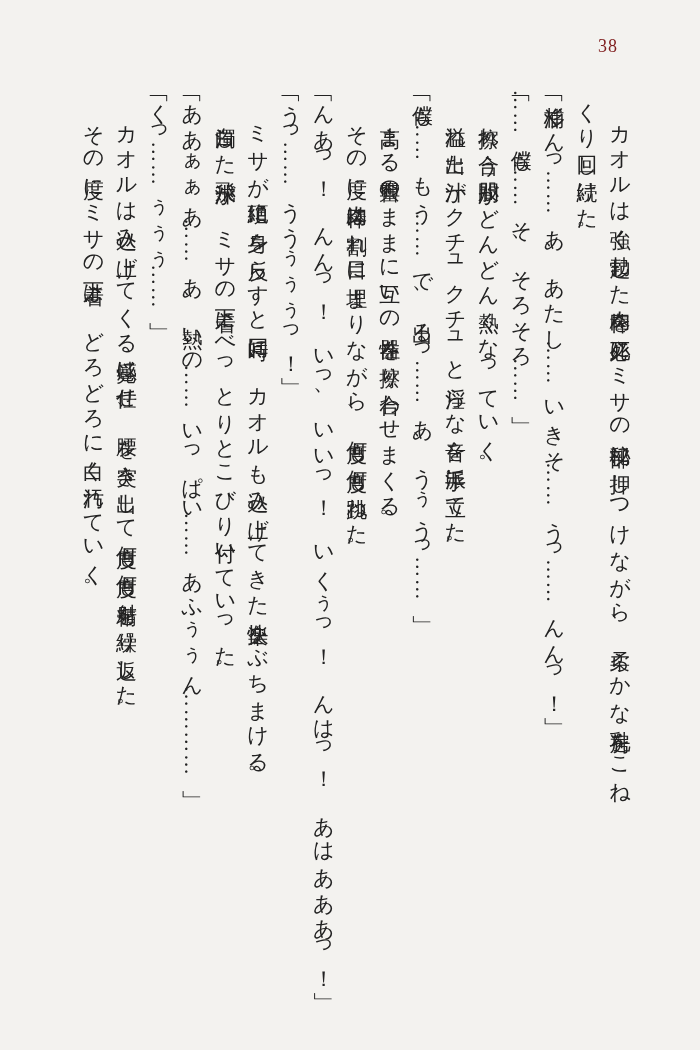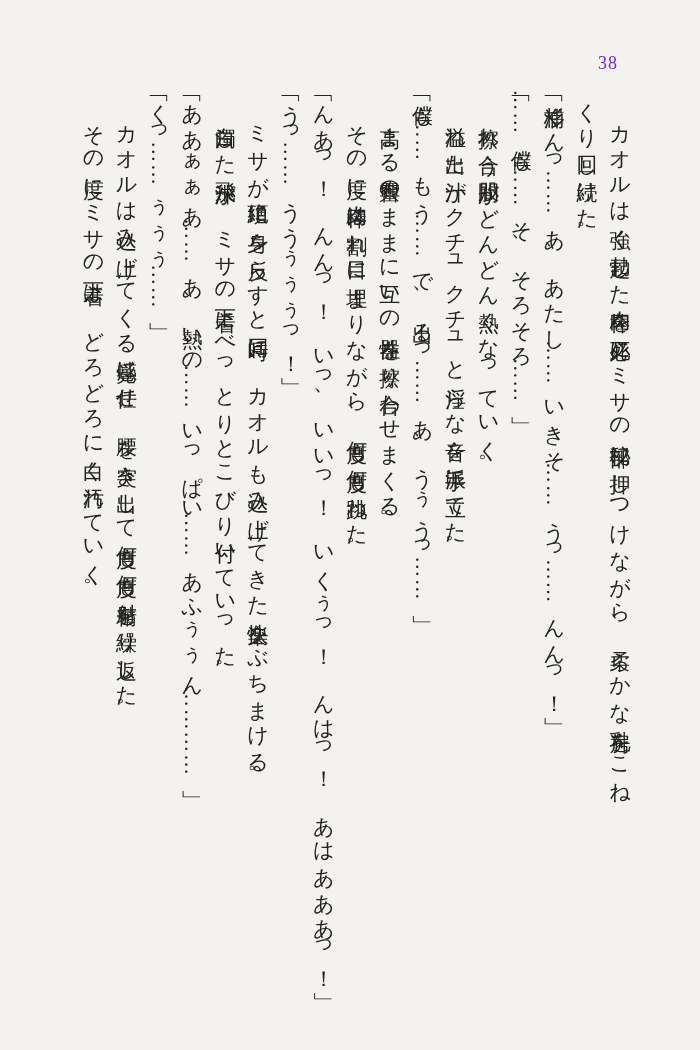--- a/index.html
+++ b/index.html
@@ -12,23 +12,22 @@
     height: 1050px;
     background: #f3f2ef;
     overflow: hidden;
     font-family: "Liberation Serif", "DejaVu Serif", serif;
   }
   .page-number {
     position: absolute;
     top: 36px;
     left: 598px;
     font-size: 18px;
-    color: #6d28d9;
+    color: #7f1d1d;
     letter-spacing: 1px;
-    margin-top: 17px;
   }
   .text-area {
     position: absolute;
     top: 88px;
     right: 64px;
     height: 928px;
     writing-mode: vertical-rl;
     text-orientation: mixed;
     font-size: 21px;
     line-height: 32.9px;

